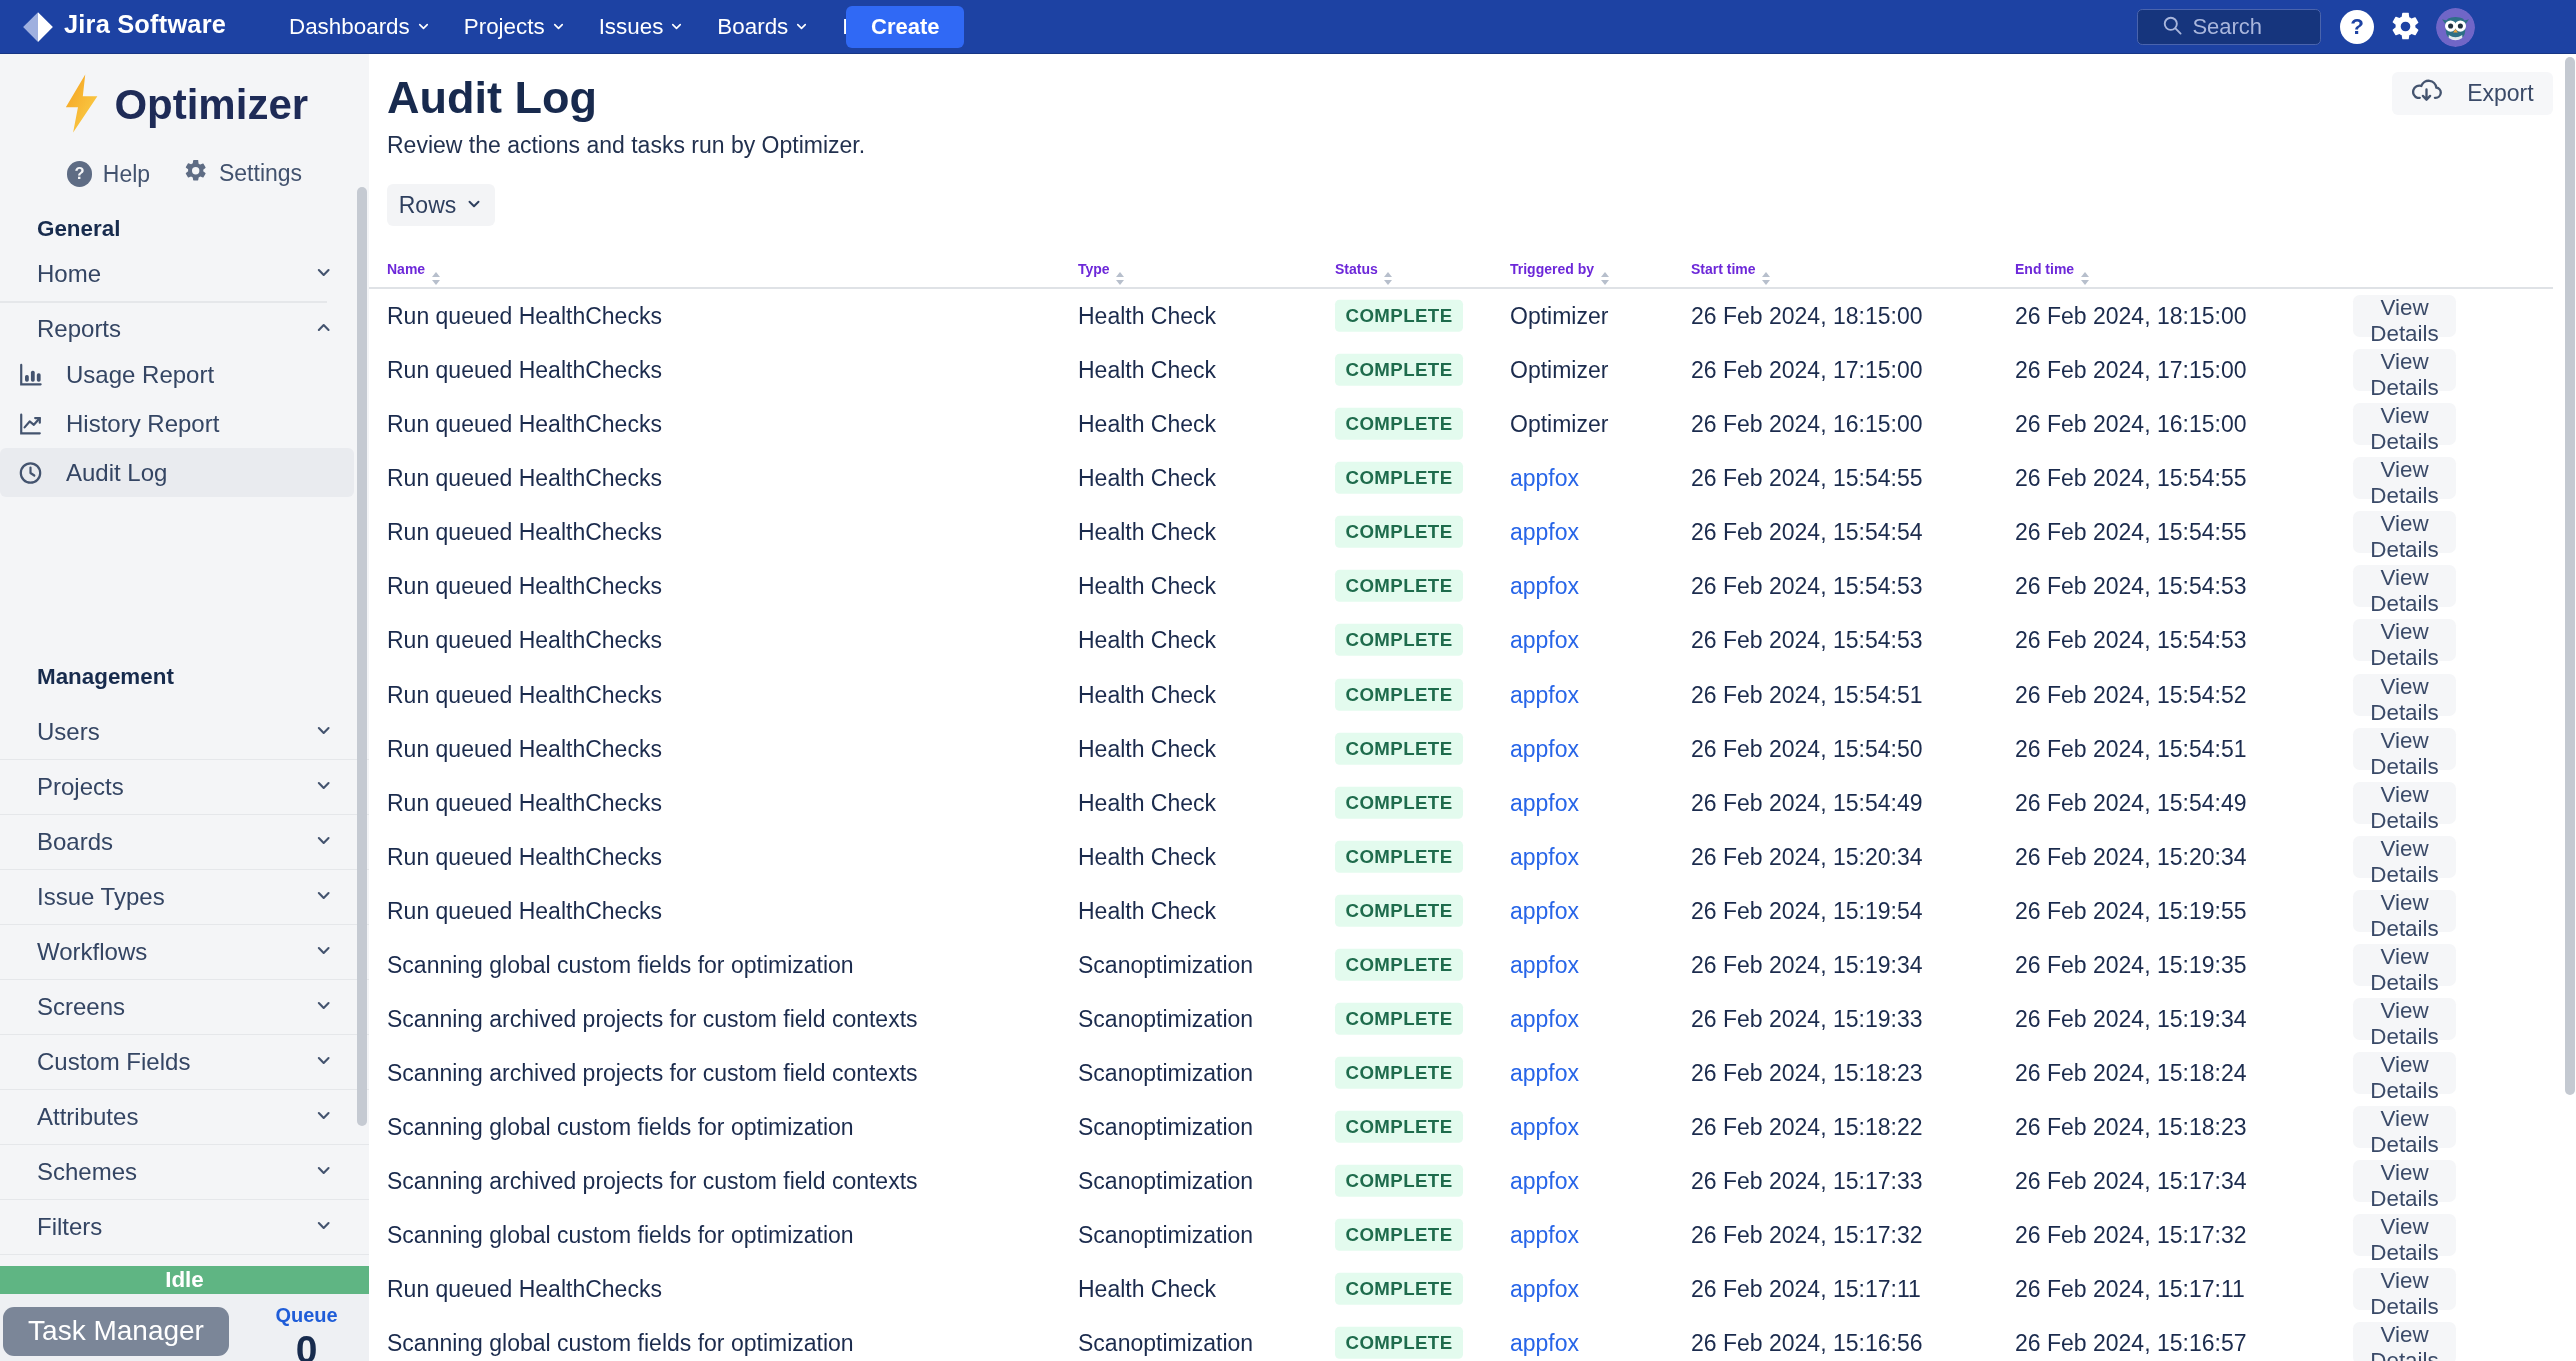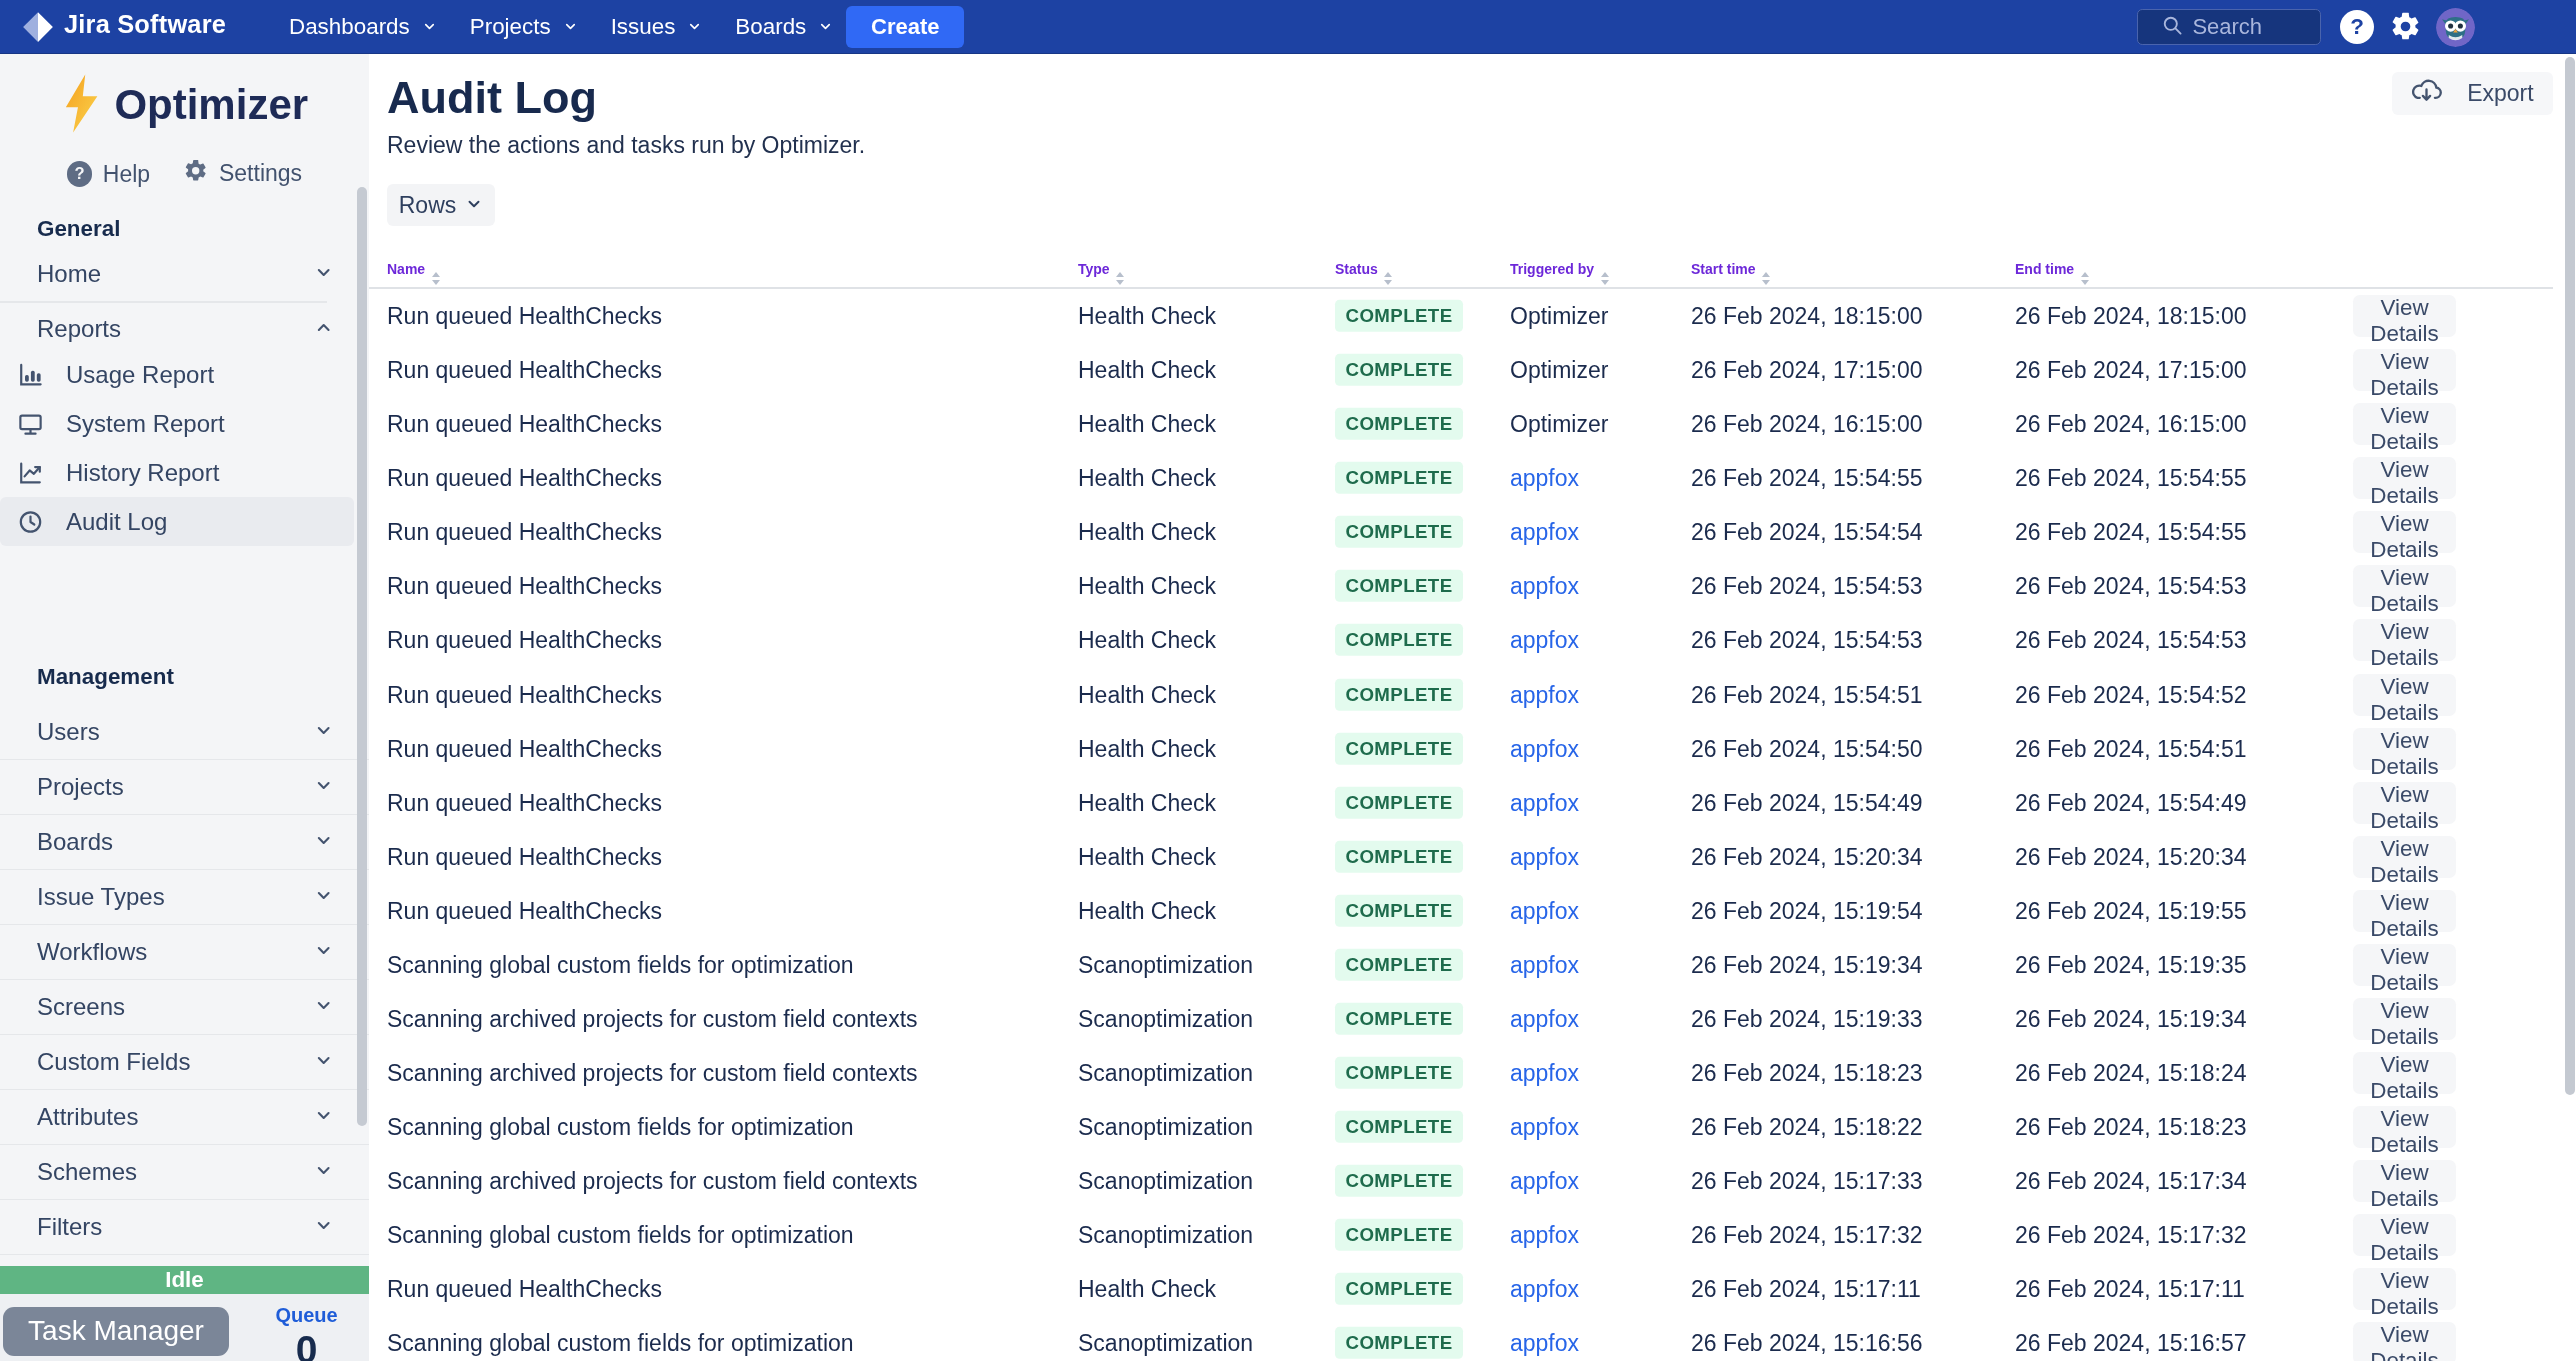--- a/index.html
+++ b/index.html
@@ -11,21 +11,21 @@
   html,body{width:2576px;height:1361px;overflow:hidden;background:#fff;
     font-family:"Liberation Sans", sans-serif;color:var(--text_dark);}
   #stage{position:relative;width:2576px;height:1361px;overflow:hidden}
 
   
   #topnav{position:absolute;left:0;top:0;width:2576px;height:54px;background:var(--nav_bg);
     border-bottom:1.5px solid rgba(0,0,0,.18)}
   .brand{position:absolute;left:21px;top:9.7px;display:flex;gap:9px}
   .brand-text{color:#fff;font-size:25.4px;font-weight:600;letter-spacing:0.2px}
   #nav-menu{position:absolute;left:289px;top:0;height:54px;display:flex;align-items:center;gap:33px}
-  .nav-item{display:flex;align-items:center;gap:12px;color:#fff;font-size:22.4px;cursor:pointer;white-space:nowrap}
+  .nav-item{display:flex;align-items:center;gap:6px;color:#fff;font-size:22.4px;cursor:pointer;white-space:nowrap}
   .create-btn{position:absolute;left:846px;top:6px;height:42px;padding:0 25px;background:var(--create_bg);
     color:#fff;border:none;border-radius:6px;font-size:22px;font-weight:700;font-family:inherit;cursor:pointer}
   .searchbox{position:absolute;left:2137px;top:9px;width:184px;height:36px;border-radius:5.2px;
     background:#16357d;border:1.5px solid #4a64ad;display:flex;align-items:center;gap:9px;padding:0 23px;color:#a9b6dc}
   .searchbox .ph{font-size:22px;color:#a9b6dc}
   .nav-help{position:absolute;left:2340px;top:9.7px;width:34px;height:34px;border-radius:50%;background:#fff;
     color:var(--nav_bg);font-size:22.4px;font-weight:700;display:flex;align-items:center;justify-content:center;cursor:pointer}
   .nav-gear{position:absolute;left:2388px;top:9.7px;width:34px;height:34px;display:flex;align-items:center;justify-content:center;cursor:pointer}
   .nav-avatar{position:absolute;left:2436px;top:7.5px;width:39px;height:39px;border-radius:50%;overflow:hidden;cursor:pointer}
 
@@ -216,27 +216,20 @@
 
     <div id="report-list">
         <div class="sub-row">
     <span class="sicon"><svg width="27" height="27" viewBox="0 0 32 32" fill="none">
               <path d="M5 4v23h23" stroke="#44546f" stroke-width="2.6" stroke-linecap="round"></path>
               <rect x="9.5" y="16" width="4.5" height="8" rx="2" fill="#44546f"></rect>
               <rect x="16.5" y="11" width="4.5" height="13" rx="2" fill="#44546f"></rect>
               <rect x="23.5" y="14" width="4.5" height="10" rx="2" fill="#44546f"></rect>
             </svg></span>
     <span class="lbl">Usage Report</span>
-        </div>
-        <div class="sub-row">
-    <span class="sicon"><svg width="27" height="27" viewBox="0 0 32 32" fill="none">
-              <rect x="4" y="6" width="24" height="16" rx="2" stroke="#44546f" stroke-width="2.6"></rect>
-              <path d="M16 22v5M10 27.5h12" stroke="#44546f" stroke-width="2.6" stroke-linecap="round"></path>
-            </svg></span>
-    <span class="lbl">System Report</span>
         </div>
         <div class="sub-row">
     <span class="sicon"><svg width="27" height="27" viewBox="0 0 32 32" fill="none">
               <path d="M5 5v22h22" stroke="#44546f" stroke-width="2.6" stroke-linecap="round"></path>
               <path d="M9 20l6-7 5 4 7-8" stroke="#44546f" stroke-width="2.6" stroke-linecap="round" stroke-linejoin="round"></path>
               <path d="M27 14.5V9h-5.5" stroke="#44546f" stroke-width="2.6" stroke-linecap="round" stroke-linejoin="round"></path>
             </svg></span>
     <span class="lbl">History Report</span>
         </div>
         <div class="sub-row active">

